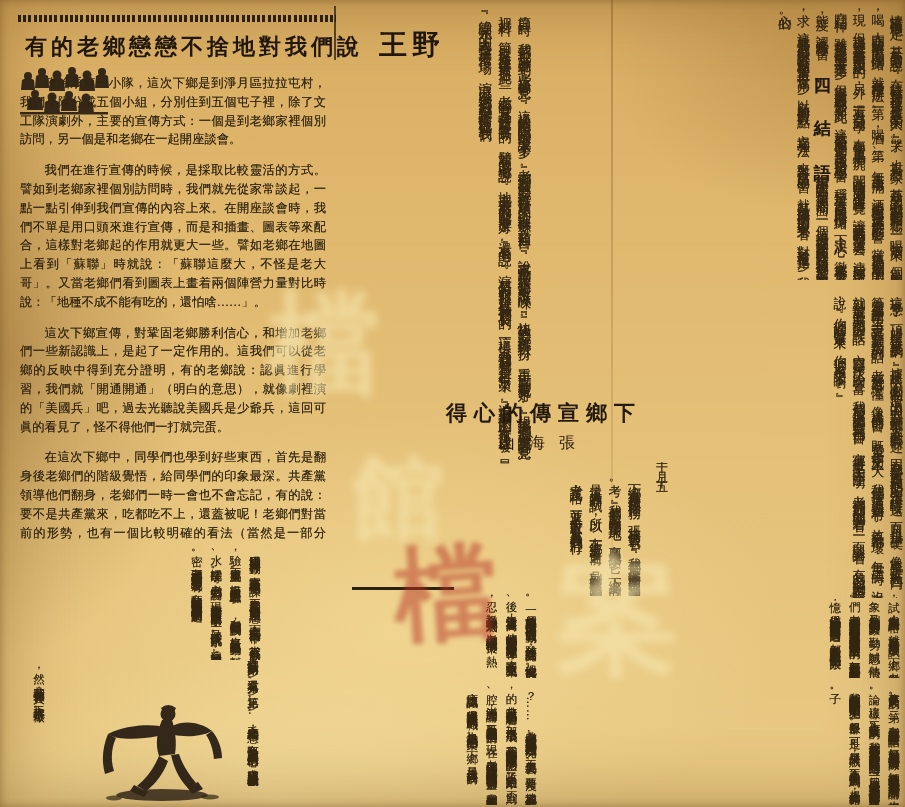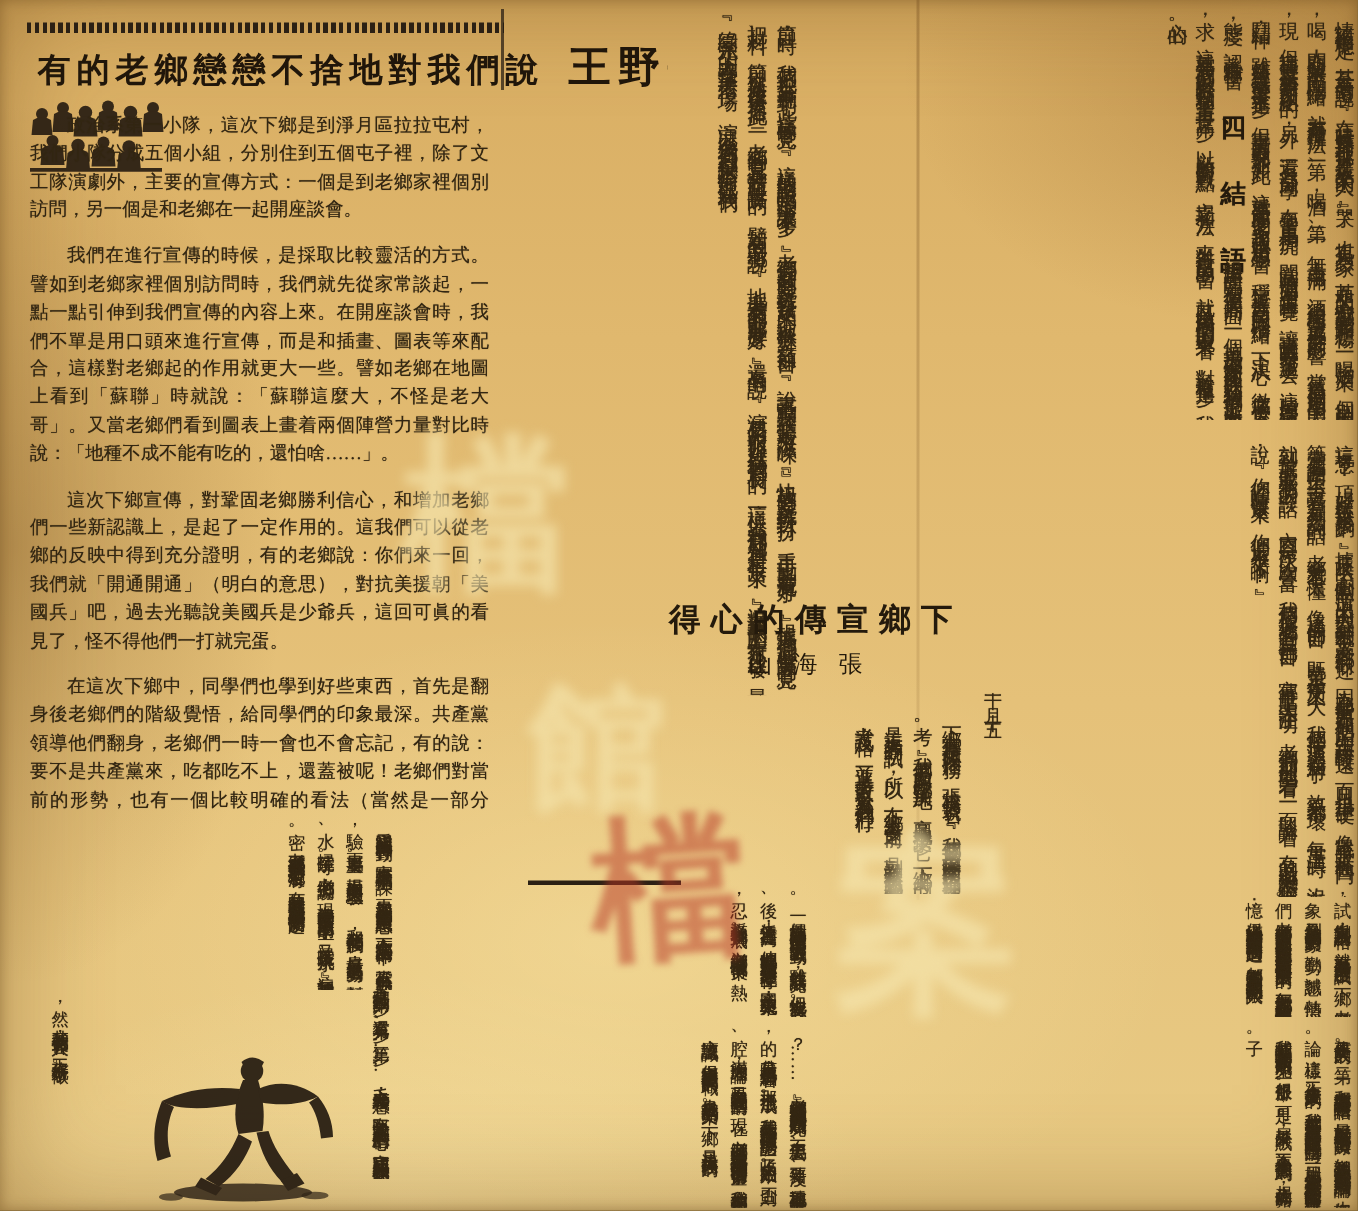--- a/index.html
+++ b/index.html
@@ -91,21 +91,21 @@
         <path d="M46 42 Q53 37 60 42 L61 53 L45 53 Z"></path>
       <ellipse cx="70" cy="40" rx="4.5" ry="4.5"></ellipse>
         <path d="M63 45 Q70 40 77 45 L78 56 L62 56 Z"></path>
       <rect x="4" y="54" width="88" height="2.5"></rect>
     </svg>
   </div>
 
   <div class="htext" style="left:8px; top:62px; width:330px; height:482px; font-size:12.3px; line-height:18.8px;">
     <p>政治系第一小隊，這次下鄉是到淨月區拉拉屯村，我們小隊分成五個小組，分別住到五個屯子裡，除了文工隊演劇外，主要的宣傳方式：一個是到老鄉家裡個別訪問，另一個是和老鄉在一起開座談會。</p>
     <p>我們在進行宣傳的時候，是採取比較靈活的方式。譬如到老鄉家裡個別訪問時，我們就先從家常談起，一點一點引伸到我們宣傳的內容上來。在開座談會時，我們不單是用口頭來進行宣傳，而是和插畫、圖表等來配合，這樣對老鄉起的作用就更大一些。譬如老鄉在地圖上看到「蘇聯」時就說：「蘇聯這麼大，不怪是老大哥」。又當老鄉們看到圖表上畫着兩個陣營力量對比時說：「地種不成不能有吃的，還怕啥……」。</p>
-    <p>這次下鄉宣傳，對鞏固老鄉勝利信心，和增加老鄉們一些新認識上，是起了一定作用的。這我們可以從老鄉的反映中得到充分證明，有的老鄉說：你們來一回，我們就「開通開通」（明白的意思），對抗美援朝「美國兵」吧，過去光聽說美國兵是少爺兵，這回可眞的看見了，怪不得他們一打就完蛋。</p>
+    <p>這次下鄉宣傳，對鞏固老鄉勝利信心，和增加老鄉們一些新認識上，是起了一定作用的。這我們可以從老鄉的反映中得到充分證明，有的老鄉說：認眞進行學習，我們就「開通開通」（明白的意思），就像劇裡演的「美國兵」吧，過去光聽說美國兵是少爺兵，這回可眞的看見了，怪不得他們一打就完蛋。</p>
     <p>在這次下鄉中，同學們也學到好些東西，首先是翻身後老鄉們的階級覺悟，給同學們的印象最深。共產黨領導他們翻身，老鄉們一時一會也不會忘記，有的說：要不是共產黨來，吃都吃不上，還蓋被呢！老鄉們對當前的形勢，也有一個比較明確的看法（當然是一部分人），譬如李振祥老大爺說：「我們一定不能讓美國鬼子佔了朝鮮，他若是佔了朝鮮，就好像在我們大門口支一門大砲似的，那咱們啦？」。又如有的老鄉說：「這回和日本鬼子那時候（即九一八）可不一樣了，那時候咱們老百姓受了多少罪？可是現在咱們還怕啥，這回啦」。在他們的談話裡，對抗美援朝、毛主席領導，誰都唸一唸……在他們的談話裡，充滿了勝利的信心，這是我們在下鄉前所估計不到的，也是跟我們啟示最大的。</p>
   </div>
 
   <div class="vblock" style="left:338px; top:6px; width:196px; height:458px; font-size:13.5px; line-height:19.6px; letter-spacing:3px;">節目時，我們也在台下聽到了一些這樣的意見：『這樣的乾說乾唱跟演說差不多！』老鄉們喜歡的要是能打扮起來的『掖秧歌舞』之類節目，『說書不動彈絞子聽起來沒滋味。』『快板的要是能打扮打扮，手再比劃着就更好了。』根據老鄉們這些實際的意見，我們把材料、節目從新修改得更通俗一些。老鄉的意見是具體而且實際的，譬如有的老鄉說：『地主裝窮有的能穿那麼好？』還有的說：『演村長的衣服頂好就借我們村長的，這樣一出台我們就知道是村長出來了。』這對於我們的工作有不少啟發。最後我們借『綠園完小』的大禮堂演了最後一場，演完以後老鄉們都戀戀不捨地歡送我們。</div>
 
   <div class="vblock" style="left:537px; top:4px; width:368px; height:276px; font-size:13px; line-height:18.6px; letter-spacing:2.6px;">
     <span>情緒不够穩定。甚至有的還說：『在這時候參加打仗那才是最光榮的人！』哭了。也有人想家，甚而想的心中感到鬱悶和悲傷，一喝起酒來。個別的同學借因由就喝，人問題解決不了而鬧情緒，就有兩種辦法：第一、喝酒，第二、無言上南滿，酒後給同學造成極不好的影響。當然這是個別同學的表現，但這種態度是必須要加以糾正的。另外，還有一部分同學，在學習上馬馬虎虎，閒堂時溜號回宿舍去睡覺，讓寶貴的時光空渡過去。這些同學還缺乏自我的戰鬥精神，雖然曾經表示態度要求進步，但事實的表現却並不如此。這就需要同學們多多加強政治思想學習，穩定並提高自己的政治情緒，下定決心，徹底檢查一下自己的學習態度，認眞進行學習。</span><span class="sec-header">四、結　語</span><span>祖國正面臨着一個偉大的局面，一個抗美援朝保家衛國的任務給我們提出了新的要求，這就需要我們以實際行動在學習上再提高一步，以新的學習觀點、立場和方法，來對待自己的學習。就其以後同學們的表現來看，對於這種進步，我們是有信心的。</span>
   </div>
 
   <div class="vblock" style="left:676px; top:286px; width:229px; height:312px; font-size:13px; line-height:18.8px; letter-spacing:3px;">這玩意了？頂好照樣再來幾齣！』據反映『中心劇團』所演出的大型話劇就不大受老鄉歡迎。因為那些東西和他們的生活距離較遠，而且也很生硬，像戰爭販子杜魯門、麥克阿瑟等帶着個高帽子上台說着一套羅列名詞的話，老鄉就看不太懂，像這樣的節目，既費工夫作用又不大。我們接連演了幾個村子，效果都不壞。每當上演時，沒事的同學就到台底下聽取老鄉的『談話』，內容是一次比一次豐富。我們根據老鄉的意見把節目、宣傳畫貼上大字注明，老鄉們熱烈地圍着看，一面談論着。有的老鄉戀戀不捨地對我們說：『你們啥時候還來？你們還來不來了啊？』</div>

